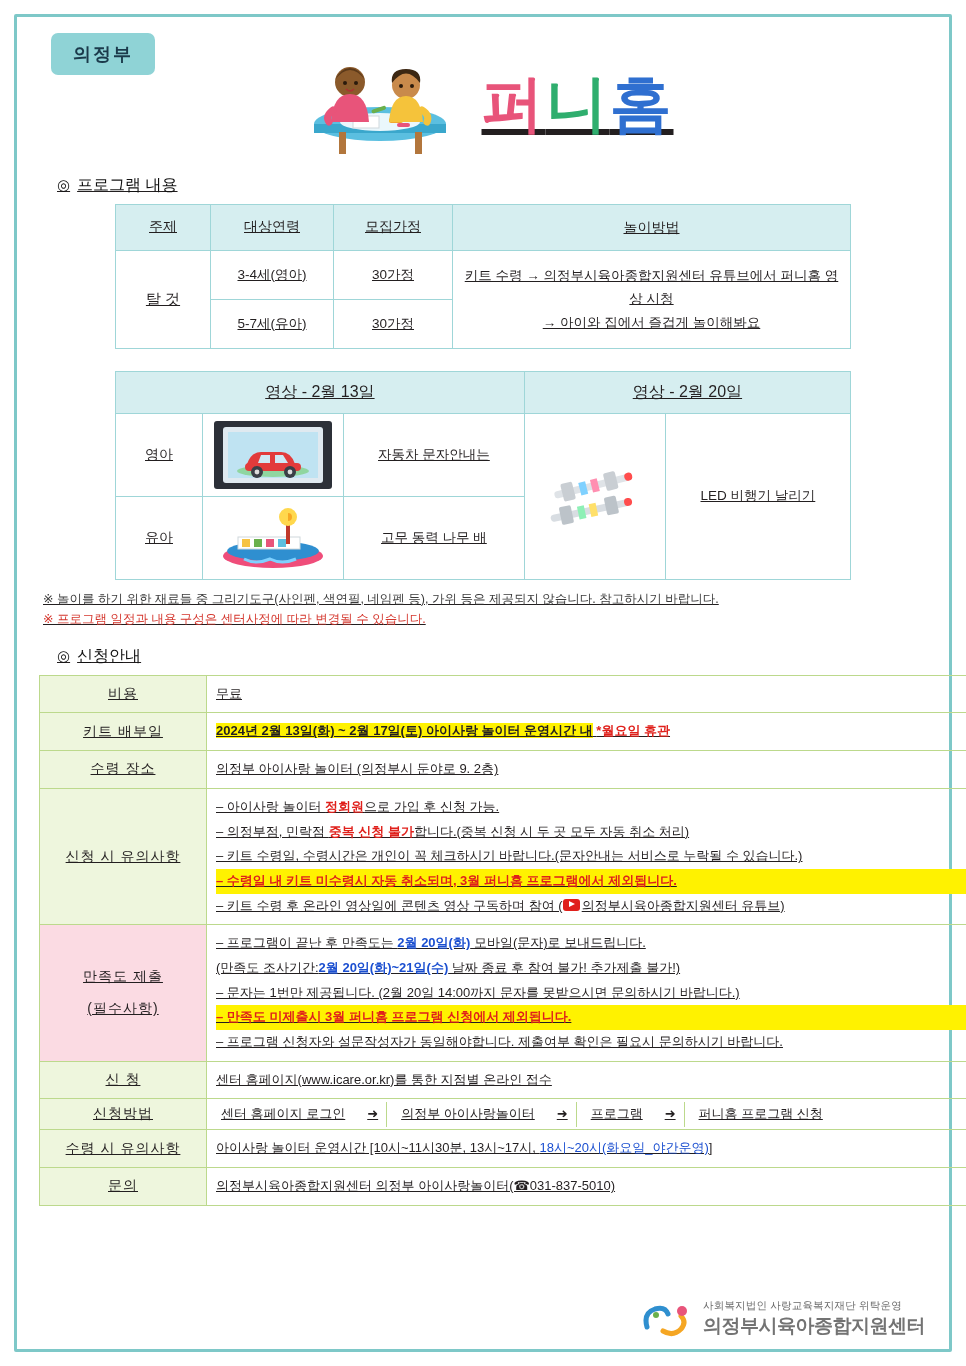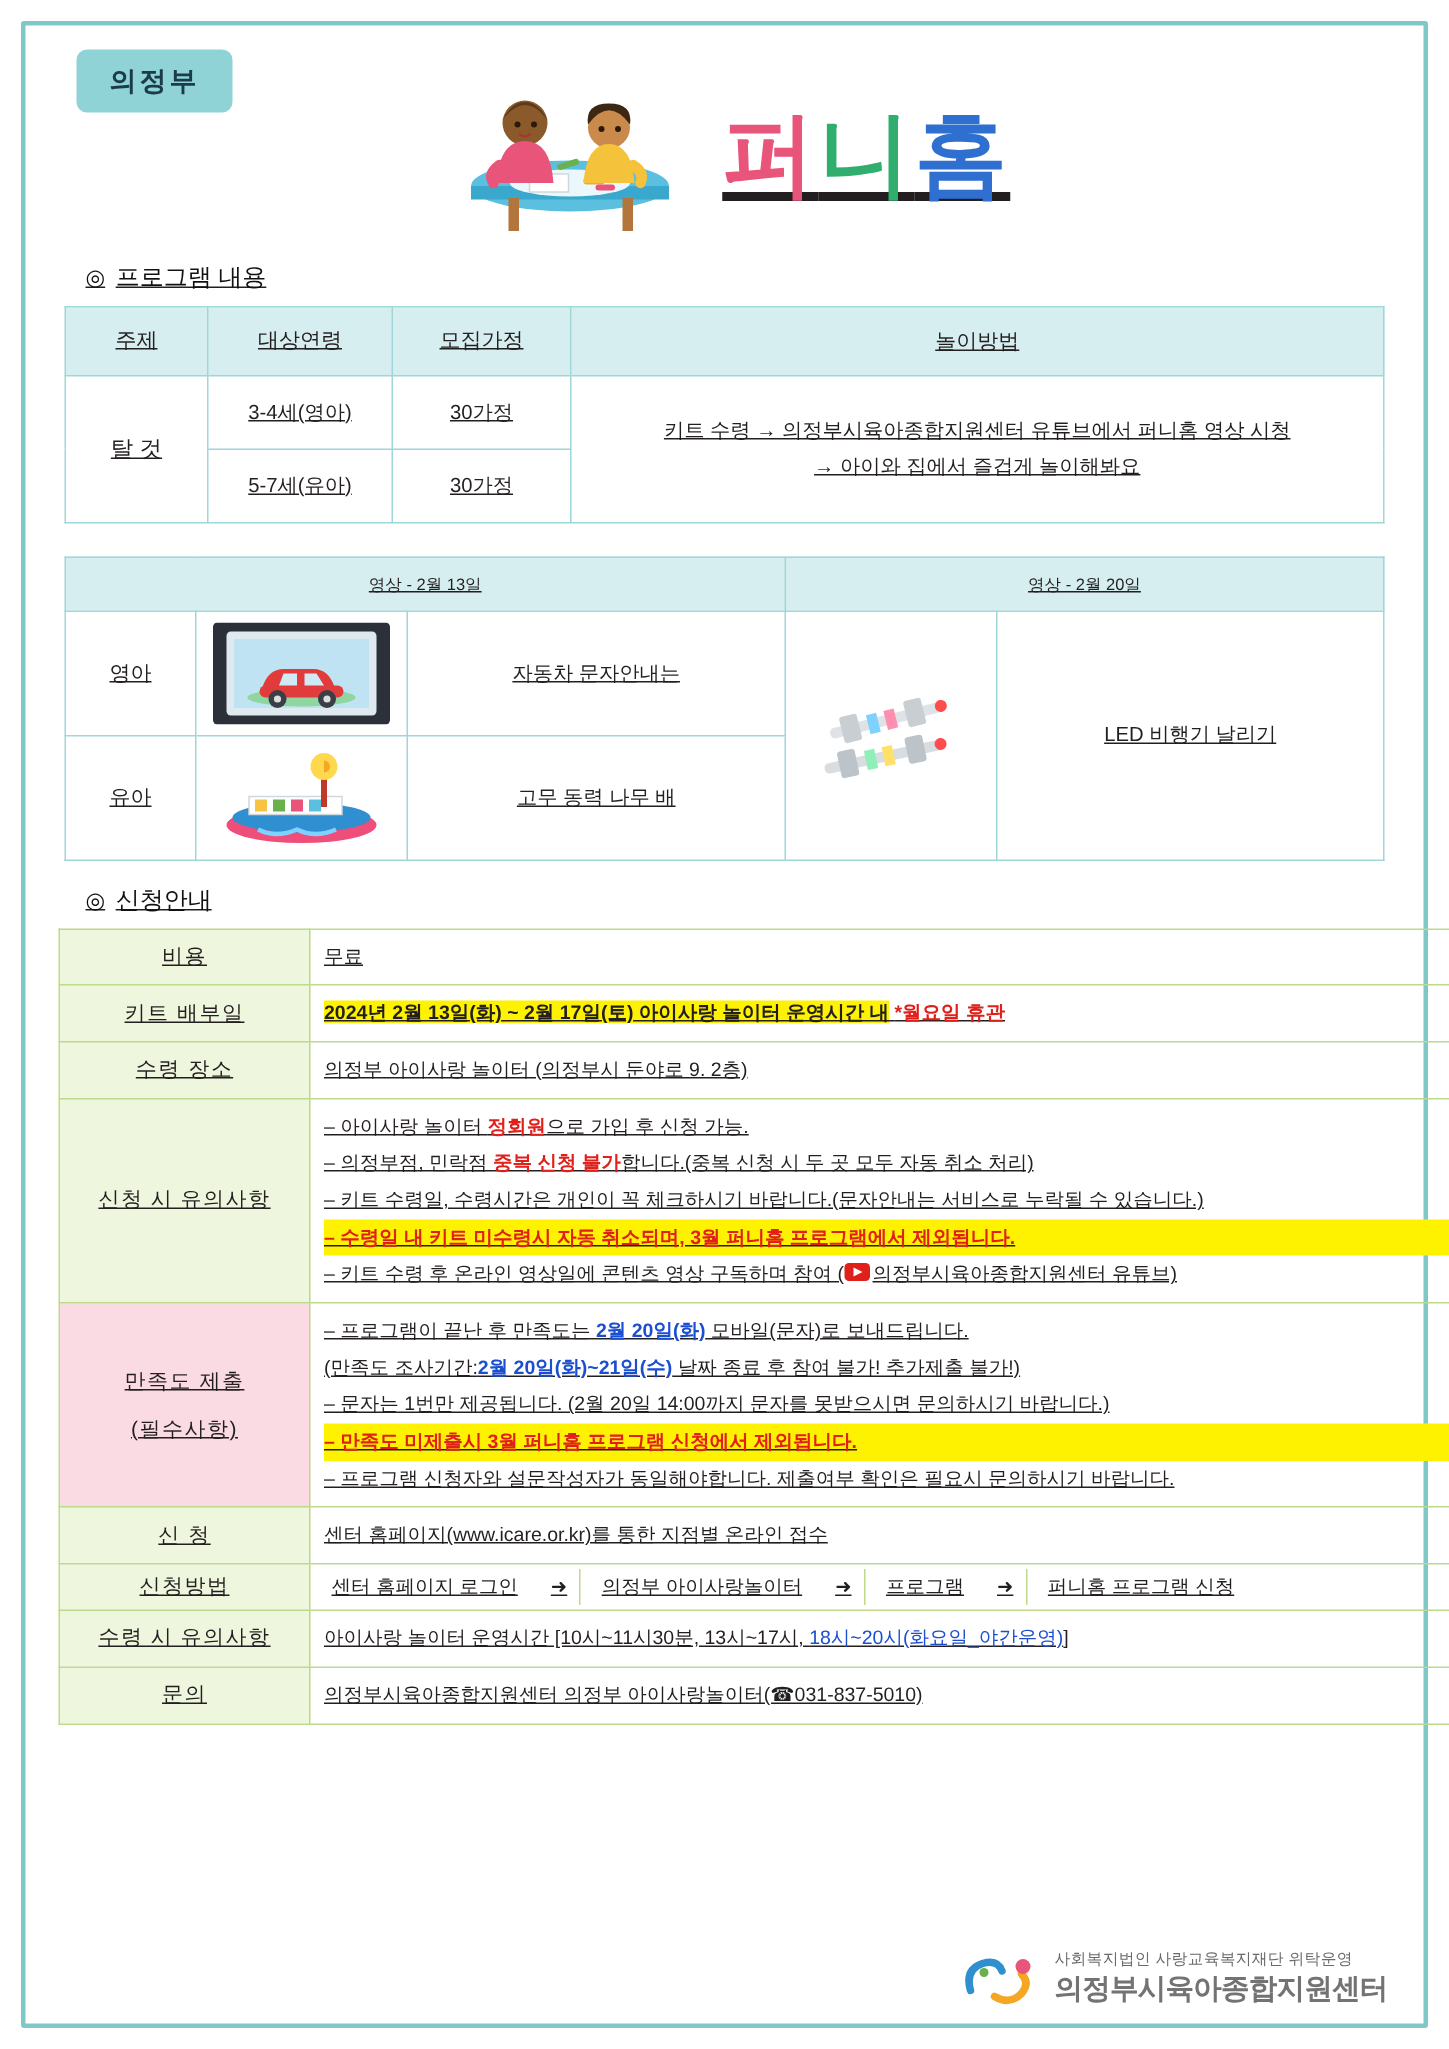--- a/index.html
+++ b/index.html
@@ -62,21 +62,21 @@
   
   .sec{
     font-size:16px;
     margin:16px 0 8px 18px;
     color:#111;
   }
   .sec .ring{margin-right:7px;font-size:15px;}
   
   table{border-collapse:collapse;}
   .tbl{
-    width:880px;margin:0 auto;
+    width:736px;margin:0 auto;
     font-size:13.5px;
   }
   .tbl th,.tbl td{
     border:1px solid #9fd6d8;
     padding:7px 6px;
     text-align:center;
     vertical-align:middle;
   }
   .tbl th{
     background:#d6eef0;
@@ -85,21 +85,21 @@
     padding:10px 6px;
   }
   
   #program-table td{height:34px;}
   .pt-theme{width:82px;font-size:15px;}
   .pt-age{width:110px;}
   .pt-cnt{width:106px;}
   .pt-how{font-size:13.5px;line-height:1.75;}
   
   #video-table{margin-top:22px;}
-  #video-table th{font-size:11px;}
+  #video-table th{font-size:16px;}
   .vt-lbl{width:74px;font-size:14px;}
   .vt-img{width:128px;padding:4px;}
   .vt-name{font-size:13.5px;}
   .thumb{
     width:118px;height:68px;display:block;margin:0 auto;border-radius:3px;
   }
   
   .notes{width:880px;margin:9px auto 0;font-size:12.5px;line-height:1.65;}
   .notes .n1{color:#3a3a3a;}
   .notes .n2{color:#d4352c;}
@@ -288,20 +288,24 @@
           <circle cx="74" cy="13" r="9" fill="#ffd84d"></circle>
           <path d="M74 9 a4 4 0 0 1 0 8" fill="#f7a823"></path>
           <path d="M30 55 q12 6 26 0 q12 6 26 0" stroke="#7fd1ff" stroke-width="3" fill="none"></path>
         </svg>
       </td>
       <td class="vt-name">고무 동력 나무 배</td>
     </tr>
   </tbody>
       </table>
 
+  <div class="notes">
+    <div class="n1">※ 놀이를 하기 위한 재료들 중 그리기도구(사인펜, 색연필, 네임펜 등), 가위 등은 제공되지 않습니다.  참고하시기 바랍니다.</div>
+    <div class="n2">※ 프로그램 일정과 내용 구성은 센터사정에 따라 변경될 수 있습니다.</div>
+  </div>
 
   <div class="sec">
     <span class="ring">◎</span><span>신청안내</span>
   </div>
 
   <table id="apply-table">
     <tbody>
           <tr>
       <td class="lab">비용</td>
       <td class="val">무료</td>

